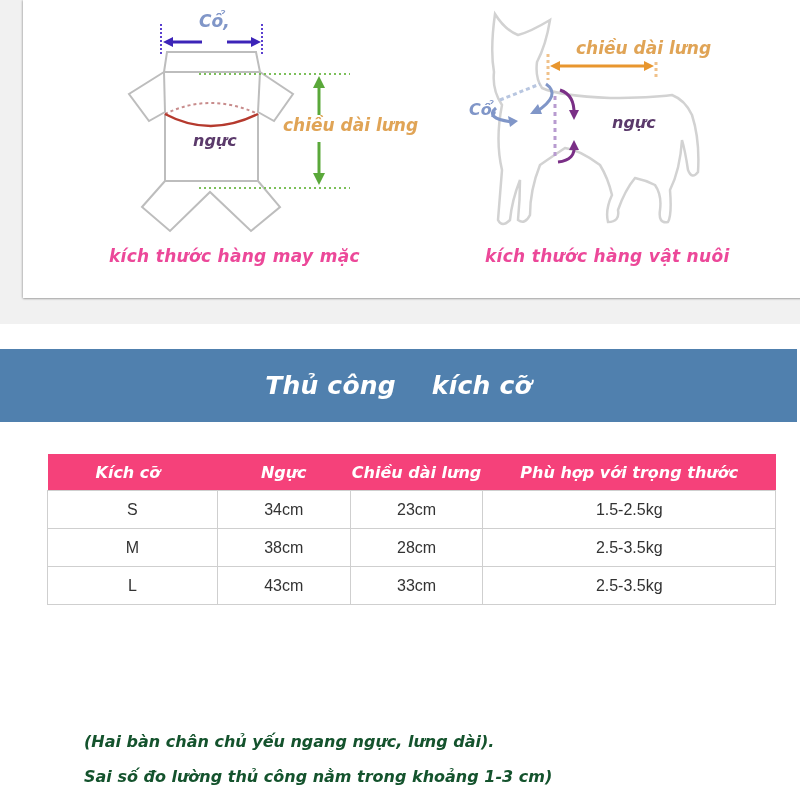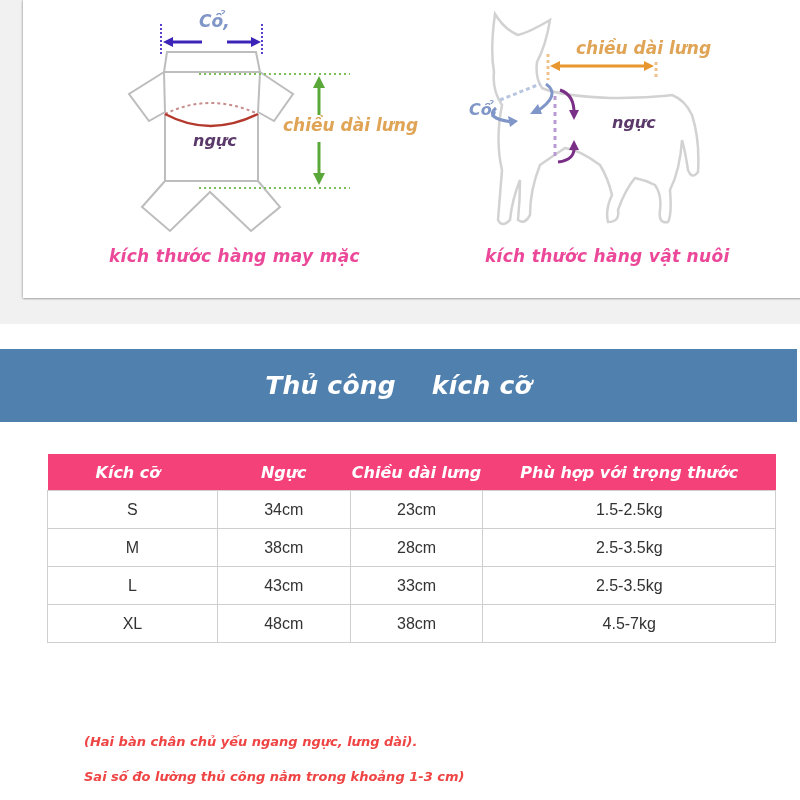--- a/index.html
+++ b/index.html
@@ -48,21 +48,21 @@
     font-family: "DejaVu Sans", sans-serif;
   }
   table.size th.first { text-align: left; padding-left: 48px; }
   table.size td {
     border: 1px solid #cfcfcf; height: 37px; padding: 0; text-align: center;
     font-size: 16px; color: #333;
   }
   table.size tr td:first-child { border-left: 1px solid #cfcfcf; }
   .notes {
     position: absolute; left: 84px; top: 724px;
-    color: #ef4444; font-style: italic; font-weight: bold; font-size: 13px;
+    color: #14532d; font-style: italic; font-weight: bold; font-size: 16px;
     line-height: 35px; font-family: "DejaVu Sans", sans-serif;
   }
 </style>
 </head>
 <body>
 
 <div class="top-bg"></div>
 <div class="card">
 
   <div class="diagram" style="left:0;top:0;width:380px;height:298px;">
@@ -163,25 +163,19 @@
       <td>38cm</td>
       <td>28cm</td>
       <td>2.5-3.5kg</td>
     </tr>
     <tr>
       <td>L</td>
       <td>43cm</td>
       <td>33cm</td>
       <td>2.5-3.5kg</td>
     </tr>
-    <tr>
-      <td>XL</td>
-      <td>48cm</td>
-      <td>38cm</td>
-      <td>4.5-7kg</td>
-    </tr>
   </tbody>
 </table>
 
 <div class="notes">
   <div>(Hai bàn chân chủ yếu ngang ngực, lưng dài).</div>
   <div>Sai số đo lường thủ công nằm trong khoảng 1-3 cm)</div>
 </div>
 
 </body></html>

